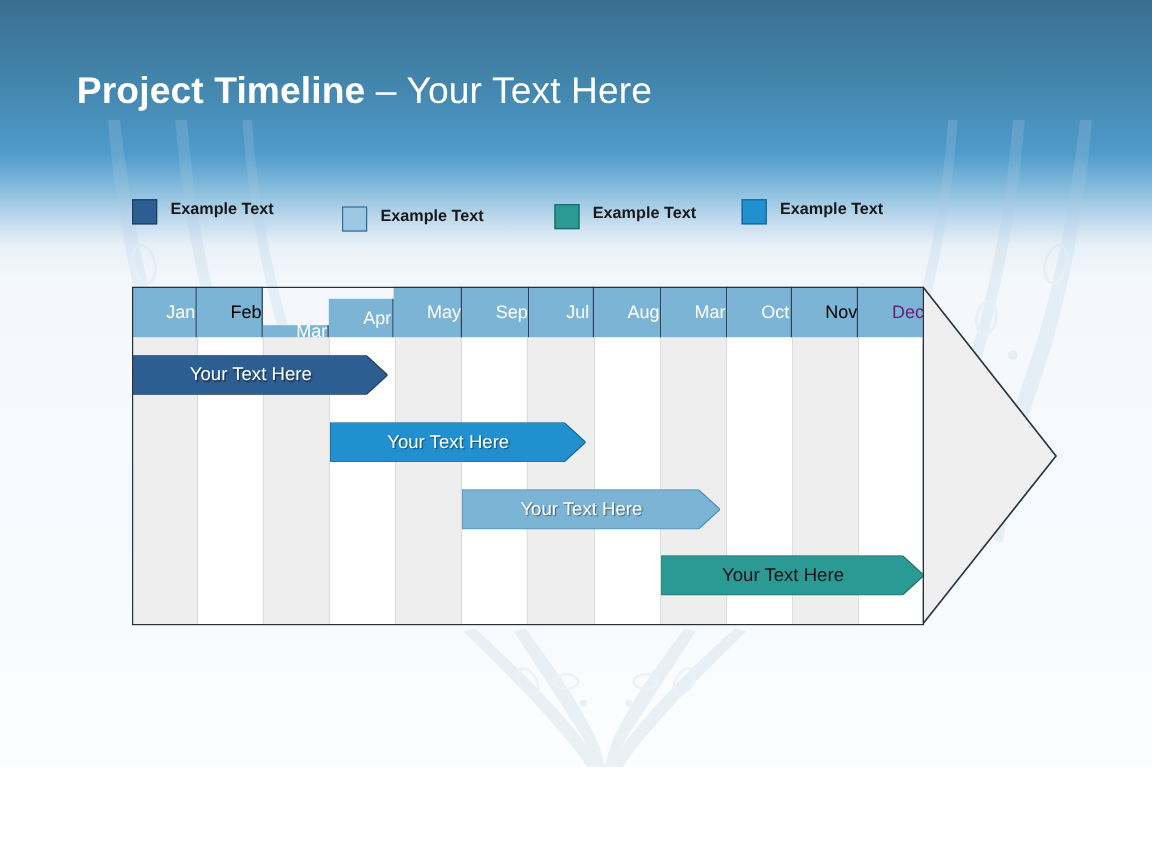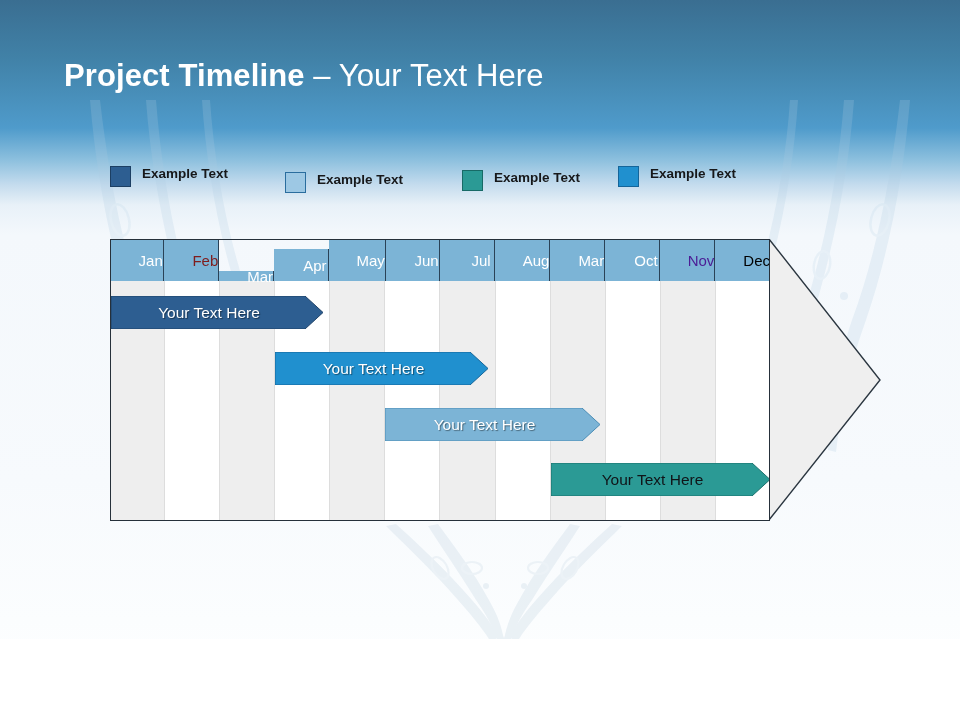--- a/index.html
+++ b/index.html
@@ -283,31 +283,31 @@
         <div class="col shade" style="background: rgb(238, 238, 238);"></div>
         <div class="col light" style="background: rgb(255, 255, 255);"></div>
         <div class="col shade" style="background: rgb(238, 238, 238);"></div>
         <div class="col light" style="background: rgb(255, 255, 255);"></div>
         <div class="col shade" style="background: rgb(238, 238, 238);"></div>
         <div class="col light" style="background: rgb(255, 255, 255);"></div>
       </div>
 
     <div id="month-row">
         <div class="month-cell" style="background: rgb(124, 180, 214); color: rgb(255, 255, 255);">Jan</div>
-        <div class="month-cell" style="background: rgb(124, 180, 214); color: #7f1d1d;">Feb</div>
+        <div class="month-cell" style="background: rgb(124, 180, 214); color: #000000;">Feb</div>
         <div class="month-cell" style="background: rgb(124, 180, 214); color: rgb(255, 255, 255); margin-top: 32px;">Mar</div>
         <div class="month-cell" style="background: rgb(124, 180, 214); color: rgb(255, 255, 255); margin-top: 10px;">Apr</div>
         <div class="month-cell" style="background: rgb(124, 180, 214); color: rgb(255, 255, 255);">May</div>
-        <div class="month-cell" style="background: rgb(124, 180, 214); color: rgb(255, 255, 255);">Jun</div>
+        <div class="month-cell" style="background: rgb(124, 180, 214); color: rgb(255, 255, 255);">Sep</div>
         <div class="month-cell" style="background: rgb(124, 180, 214); color: rgb(255, 255, 255);">Jul</div>
         <div class="month-cell" style="background: rgb(124, 180, 214); color: rgb(255, 255, 255);">Aug</div>
         <div class="month-cell" style="background: rgb(124, 180, 214); color: rgb(255, 255, 255);">Mar</div>
         <div class="month-cell" style="background: rgb(124, 180, 214); color: rgb(255, 255, 255);">Oct</div>
-        <div class="month-cell" style="background: rgb(124, 180, 214); color: #4c1d95;">Nov</div>
-        <div class="month-cell" style="background: rgb(124, 180, 214); color: #000000;">Dec</div>
+        <div class="month-cell" style="background: rgb(124, 180, 214); color: #000000;">Nov</div>
+        <div class="month-cell" style="background: rgb(124, 180, 214); color: #701a75;">Dec</div>
       </div>
 
     <div id="bars-layer">
         <div class="bar lighttext" style="left: 1px; top: 57px; width: 212px;">
           <svg class="bar-shape" width="212" height="33" viewBox="0 0 212 33" preserveAspectRatio="none">
             <polygon points="0,0 194,0 212,16.5 194,33 0,33" fill="#2d5e91" stroke="#1f4369" stroke-width="1"></polygon>
           </svg>
           <div class="bar-label" style="color: rgb(255, 255, 255);">Your  Text Here</div>
         </div>
         <div class="bar lighttext" style="left: 165px; top: 113px; width: 213px;">

